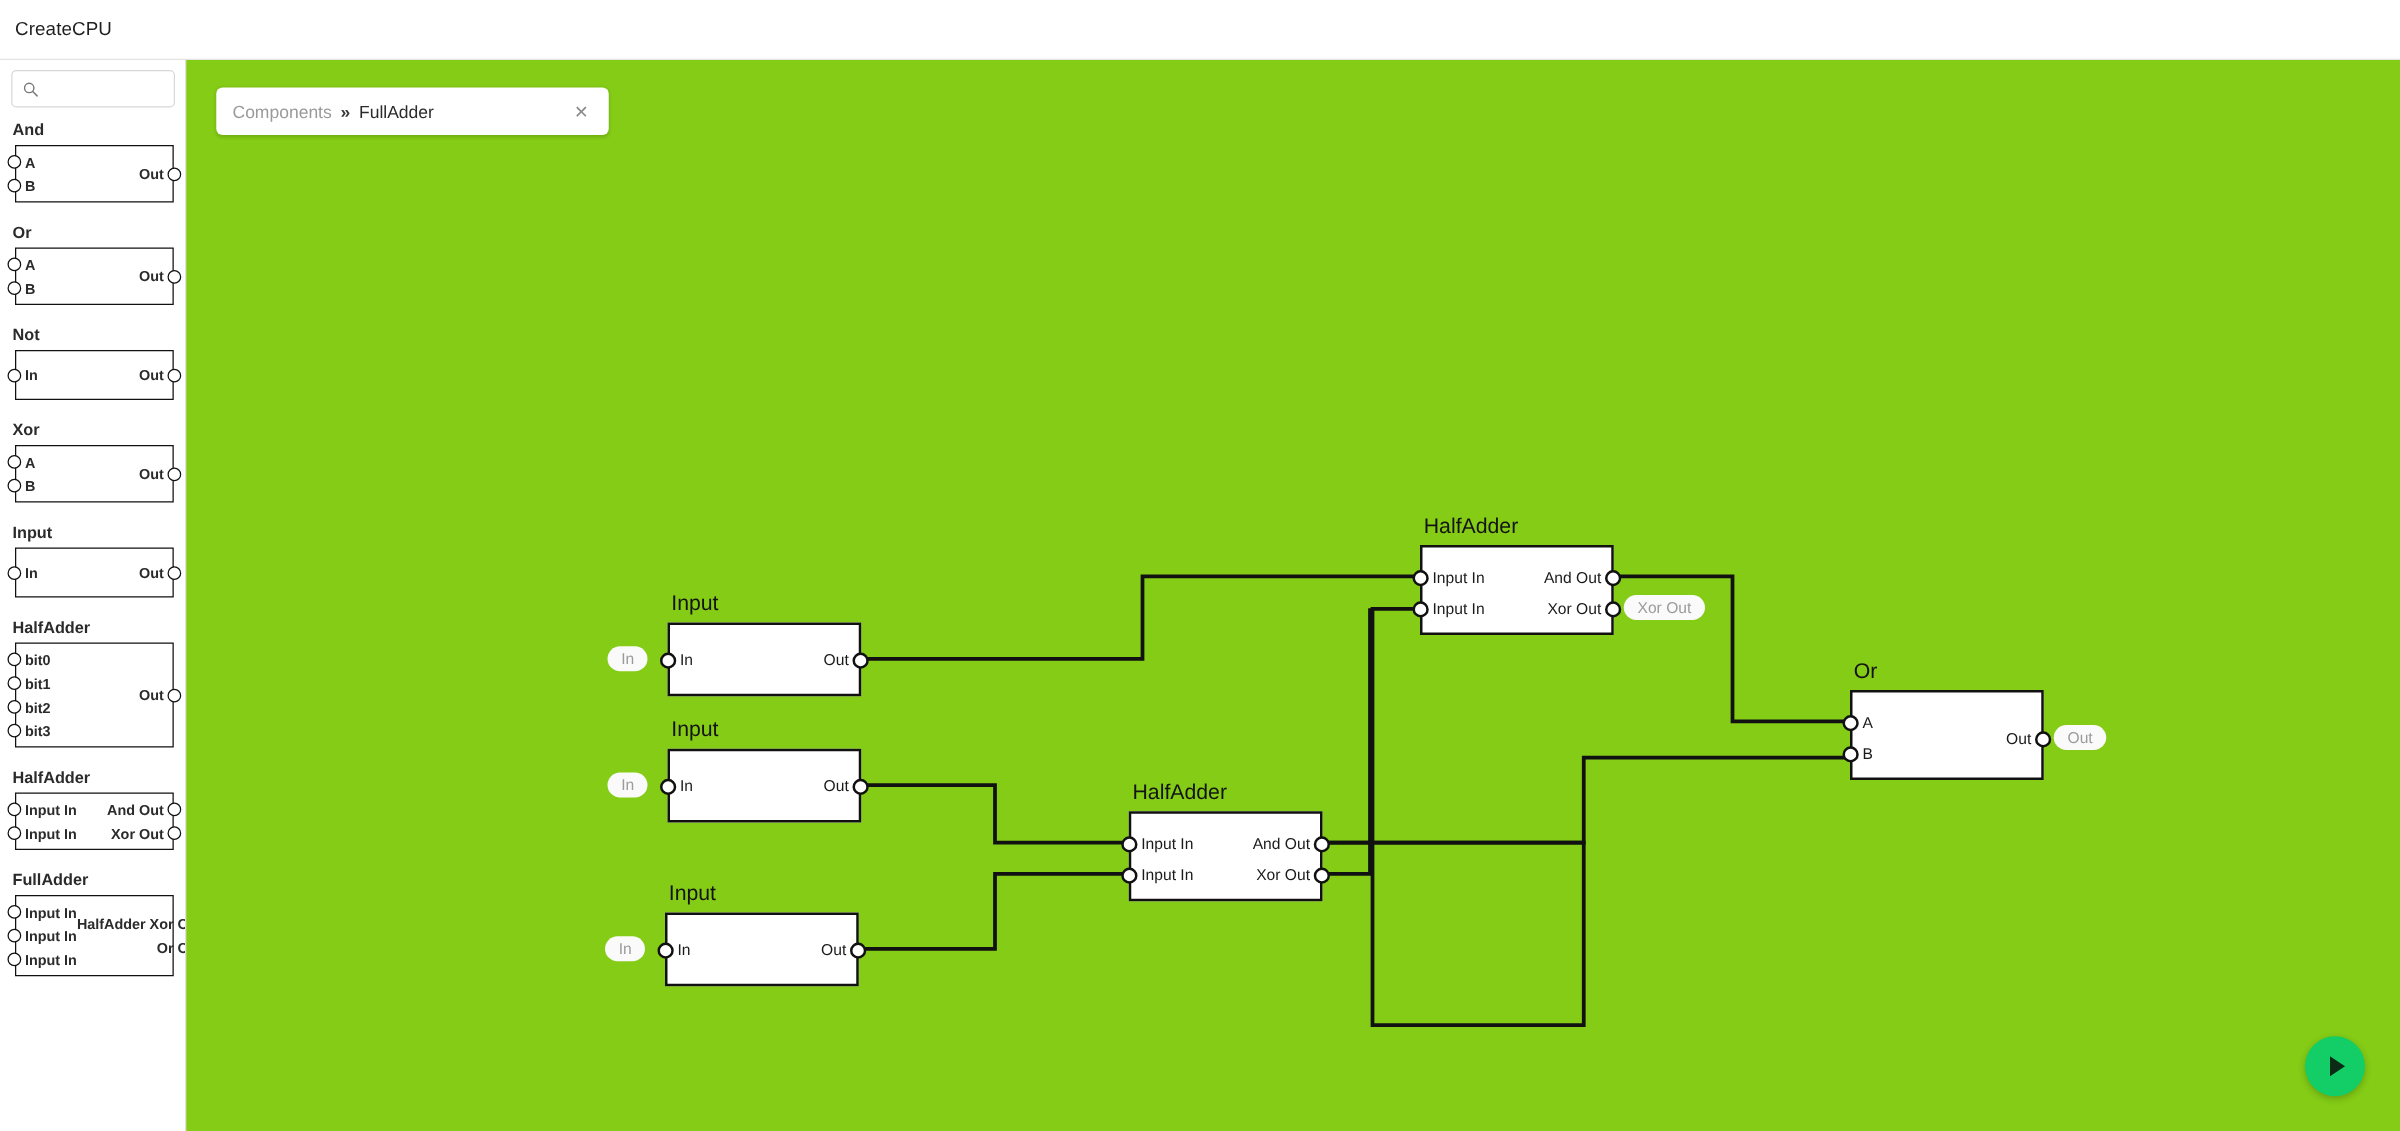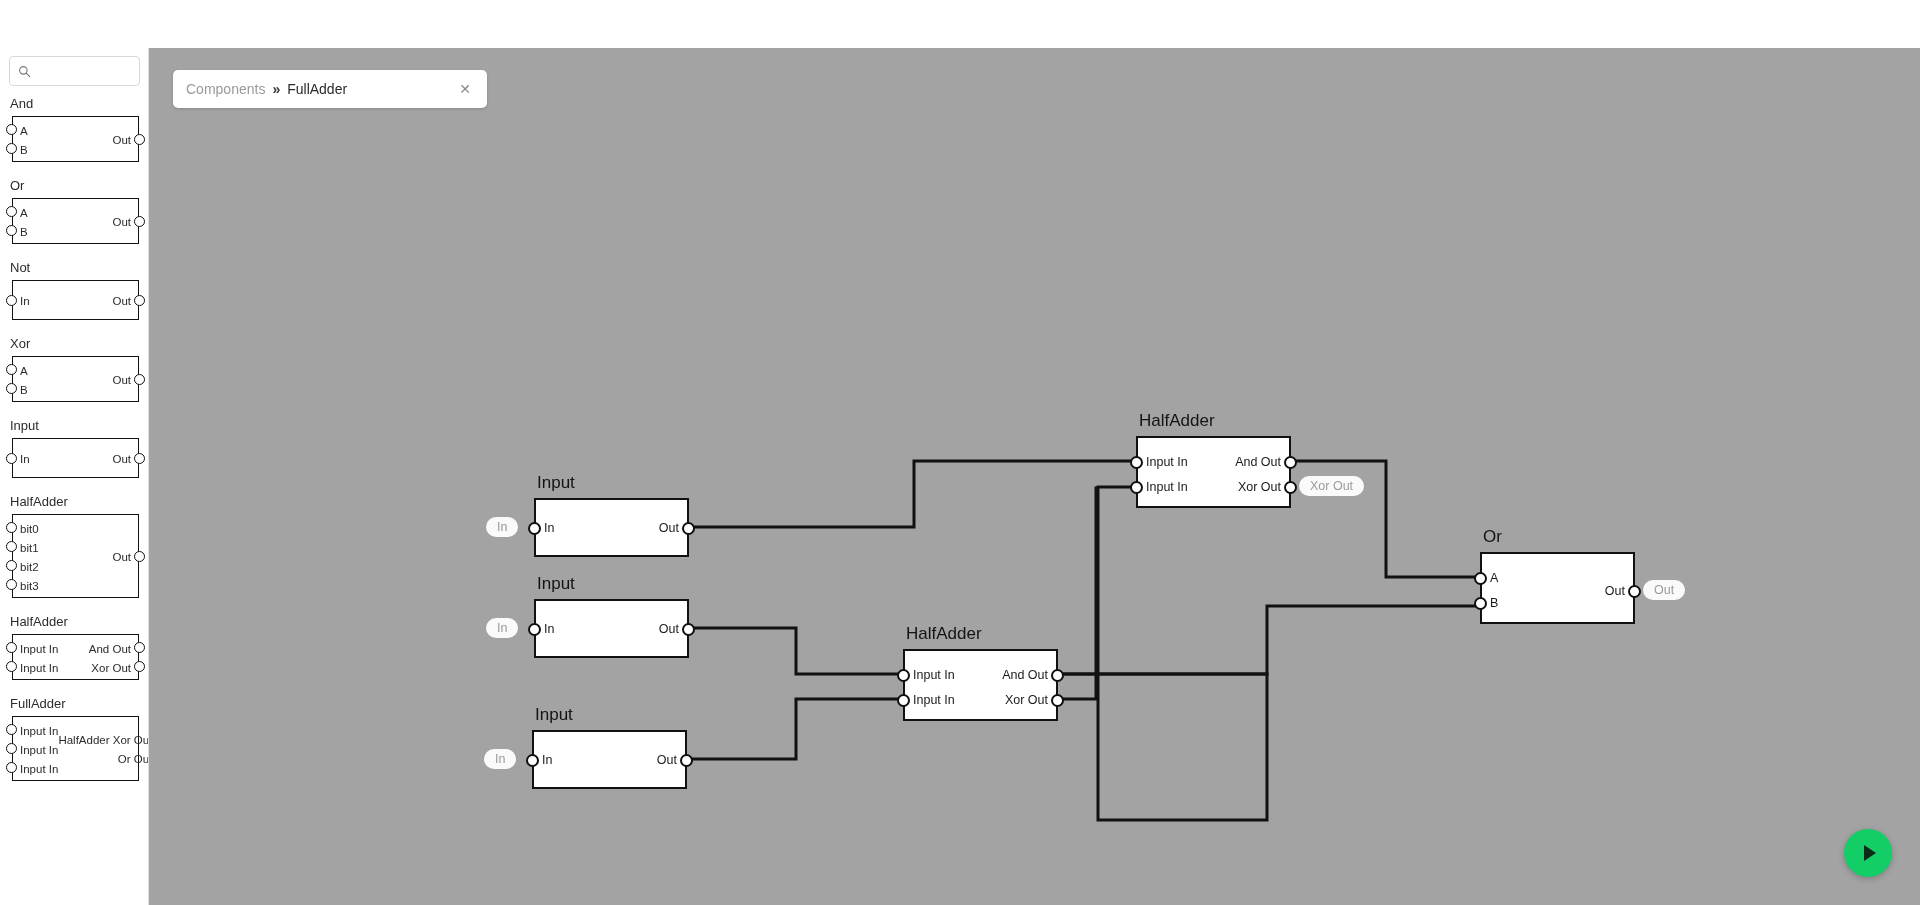--- a/index.html
+++ b/index.html
@@ -48,21 +48,21 @@
   .search-input {
     border: none; outline: none;
     font-size: 13px;
     font-family: "Liberation Sans", sans-serif;
     width: 100%;
     background: transparent;
     color: #333;
     margin-left: 5px;
   }
 
-  .lib-list { margin-top: 10px; }
+  .lib-list { margin-top: 10px; font-weight: bold; }
   .lib-item { margin: 0 0 16px 0; padding-left: 10px; position: relative; }
   .lib-name {
     font-size: 13px; color: #2b2b2b;
     margin-bottom: 5px;
     line-height: 15px;
   }
   .lib-chip {
     position: relative;
     border: 1.6px solid #111;
     background: #fff;
@@ -96,21 +96,21 @@
     min-height: 38px;
     padding: 3px 0;
   }
   .col-in, .col-out { display: flex; flex-direction: column; justify-content: center; }
   .col-out { align-items: flex-end; }
 
   
   .canvas {
     position: absolute; top: 48px; left: 149px;
     width: 1771px; height: 857px;
-    background: #a3a3a3;
+    background: #84cc16;
     overflow: hidden;
   }
 
   .tab {
     position: absolute;
     left: 24px; top: 22px;
     width: 314px; height: 38px;
     background: #ffffff;
     border-radius: 5px;
     box-shadow: 0 1px 3px rgba(0,0,0,.16);
@@ -192,20 +192,23 @@
     border-top: 8px solid transparent;
     border-bottom: 8px solid transparent;
     margin-left: 4px;
   }
 </style>
 </head>
 <body>
 
 <div id="app">
 
+  <div class="titlebar">
+    <div class="app-title">CreateCPU</div>
+  </div>
 
   <div class="sidebar">
     <div class="search-wrap">
       <div class="search-box">
         <span>
           <svg width="13" height="13" viewBox="0 0 16 16">
             <circle cx="6.6" cy="6.6" r="4.6" fill="none" stroke="#777" stroke-width="1.4"></circle>
             <line x1="10.1" y1="10.1" x2="14.4" y2="14.4" stroke="#777" stroke-width="1.4" stroke-linecap="round"></line>
           </svg>
         </span>

